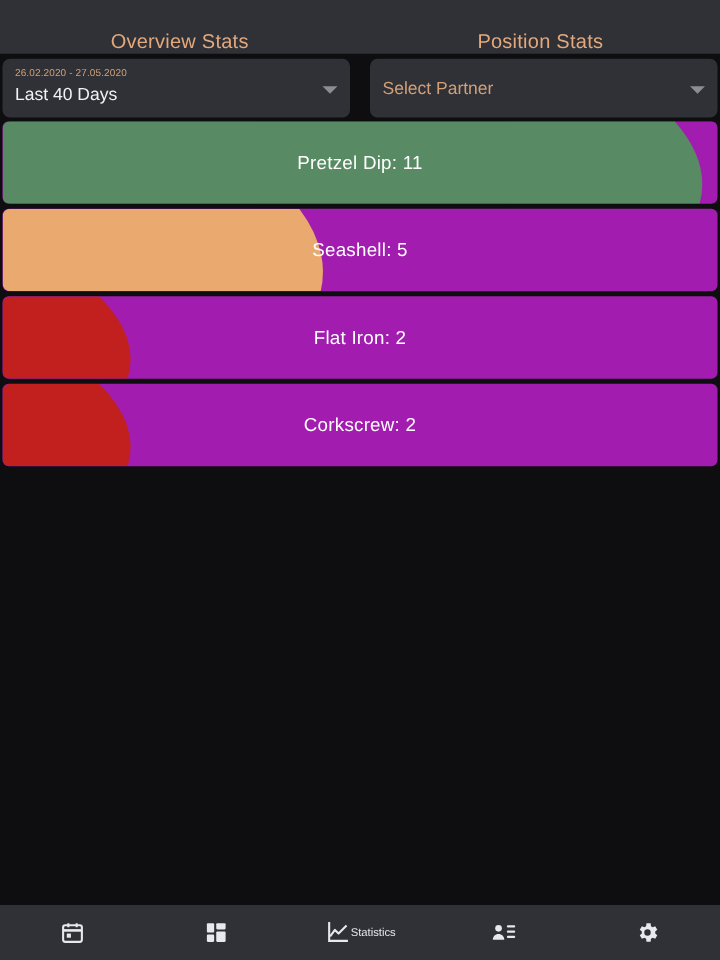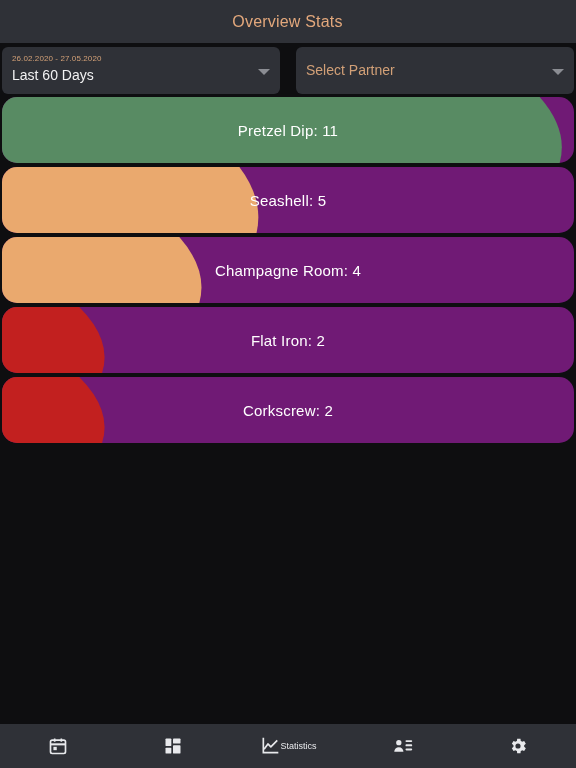--- a/index.html
+++ b/index.html
@@ -15,21 +15,21 @@
     display: flex;
     flex-direction: column;
     background: #0e0e10;
   }
 
   
   .tabbar {
     height: 43px;
     background: #2f3137;
     display: flex;
-    align-items: center;
+    align-items: flex-end;
     flex: 0 0 auto;
   }
   .tab {
     flex: 1 1 50%;
     display: flex;
     align-items: center;
     justify-content: center;
     color: #e3a87c;
     font-size: 16px;
     letter-spacing: .2px;
@@ -92,22 +92,22 @@
   
   .barlist {
     flex: 1 1 auto;
     padding: 0 2px;
     overflow: hidden;
   }
   .bar {
     position: relative;
     height: 66px;
     margin-bottom: 4px;
-    border-radius: 15px;
-    background: #701a75;
+    border-radius: 5px;
+    background: #a21caf;
     overflow: hidden;
     display: flex;
     align-items: center;
     justify-content: center;
     cursor: pointer;
   }
   .bar .fillsvg {
     position: absolute;
     left: 0; top: 0;
     height: 100%;
@@ -154,52 +154,49 @@
 </head>
 <body>
 
 <div id="app">
 
   <div class="tabbar">
     <div class="tab">
       <span>Overview Stats</span>
     </div>
     <div class="tab-divider"></div>
+    <div class="tab">
+      <span>Position Stats</span>
+    </div>
   </div>
 
   <div class="filters">
     <div class="filter">
       <div class="sub">26.02.2020 - 27.05.2020</div>
-      <div class="val">Last 60 Days</div>
+      <div class="val">Last 40 Days</div>
       <span class="caret"></span>
     </div>
     <div class="filter">
       <div class="placeholder">Select Partner</div>
       <span class="caret"></span>
     </div>
   </div>
 
   <div class="barlist" id="barlist">
       <div class="bar">
         <svg class="fillsvg" viewBox="0 0 572 66" preserveAspectRatio="none">
           <path d="M 7 0 L 537.68 0 Q 566.7090000000002 33 557.7 66 L 7 66 Q 0 66 0 59 L 0 7 Q 0 0 7 0 Z" fill="#588b63"></path>
         </svg>
         <div class="label">Pretzel Dip: 11</div>
       </div>
       <div class="bar">
         <svg class="fillsvg" viewBox="0 0 572 66" preserveAspectRatio="none">
           <path d="M 7 0 L 237.38 0 Q 262.262 33 254.54 66 L 7 66 Q 0 66 0 59 L 0 7 Q 0 0 7 0 Z" fill="#eaa96e"></path>
         </svg>
         <div class="label">Seashell: 5</div>
-      </div>
-      <div class="bar">
-        <svg class="fillsvg" viewBox="0 0 572 66" preserveAspectRatio="none">
-          <path d="M 7 0 L 177.32 0 Q 206.349 33 197.34 66 L 7 66 Q 0 66 0 59 L 0 7 Q 0 0 7 0 Z" fill="#eaa96e"></path>
-        </svg>
-        <div class="label">Champagne Room: 4</div>
       </div>
       <div class="bar">
         <svg class="fillsvg" viewBox="0 0 572 66" preserveAspectRatio="none">
           <path d="M 7 0 L 77.22 0 Q 110.39599999999999 33 100.1 66 L 7 66 Q 0 66 0 59 L 0 7 Q 0 0 7 0 Z" fill="#c2201f"></path>
         </svg>
         <div class="label">Flat Iron: 2</div>
       </div>
       <div class="bar">
         <svg class="fillsvg" viewBox="0 0 572 66" preserveAspectRatio="none">
           <path d="M 7 0 L 77.22 0 Q 110.39599999999999 33 100.1 66 L 7 66 Q 0 66 0 59 L 0 7 Q 0 0 7 0 Z" fill="#c2201f"></path>

